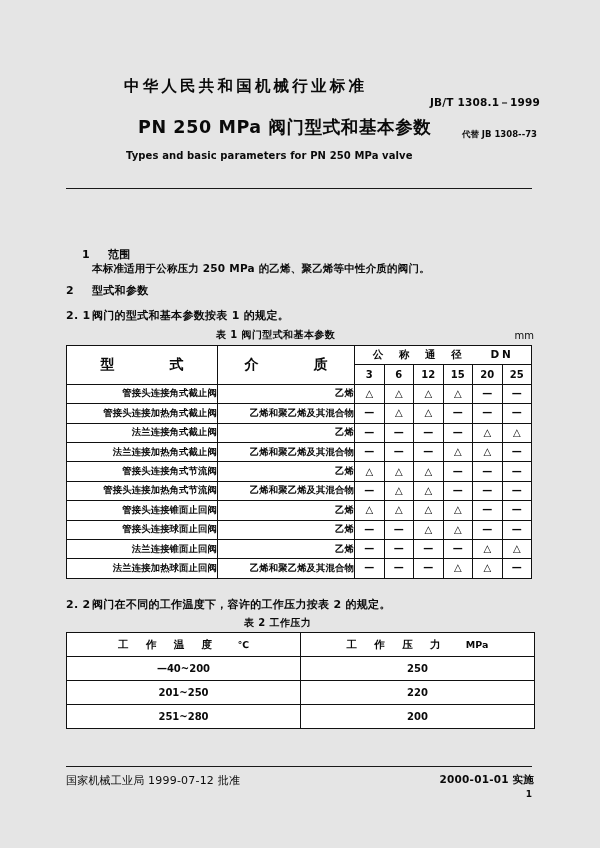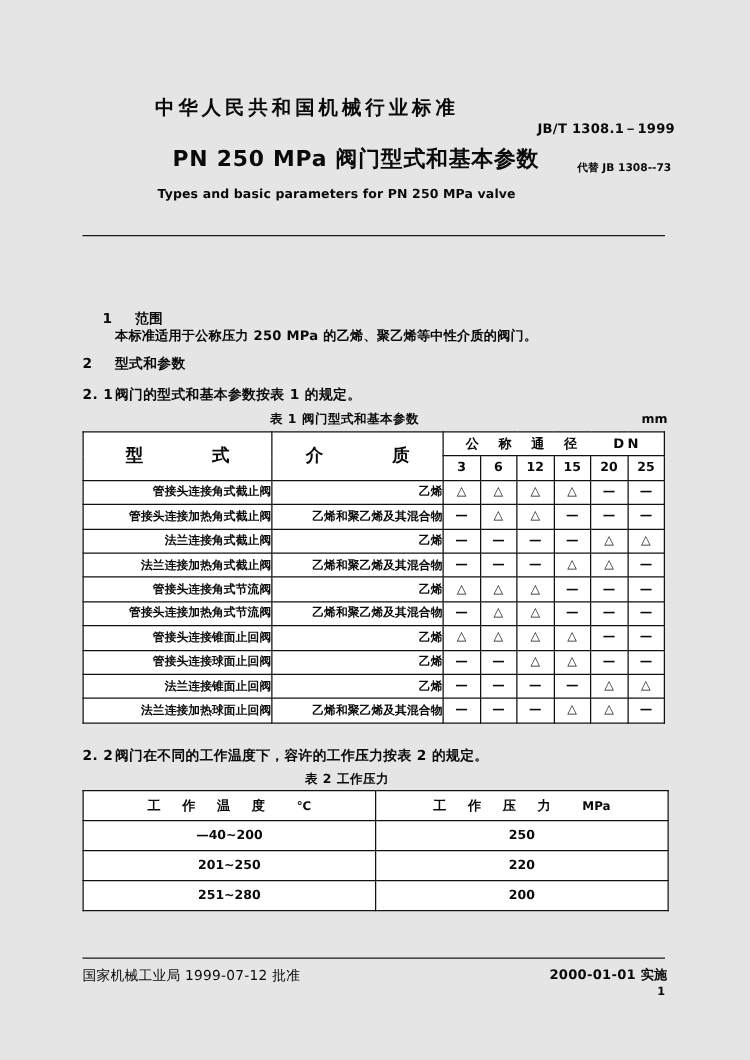--- a/index.html
+++ b/index.html
@@ -105,21 +105,21 @@
     font-weight: 700;
     letter-spacing: 0.4px;
     white-space: nowrap;
   }
   #cap1 { left: 216px; top: 328px; }
   #cap2 { left: 244px; top: 616px; }
 
   .unit-note {
     position: absolute;
     font-size: 10px;
-    font-weight: 700;
+    font-weight: 400;
     white-space: nowrap;
   }
   #unit1 { right: 66px; top: 330px; }
 
   
   table.doc {
     position: absolute;
     border-collapse: collapse;
     table-layout: fixed;
     font-weight: 700;

